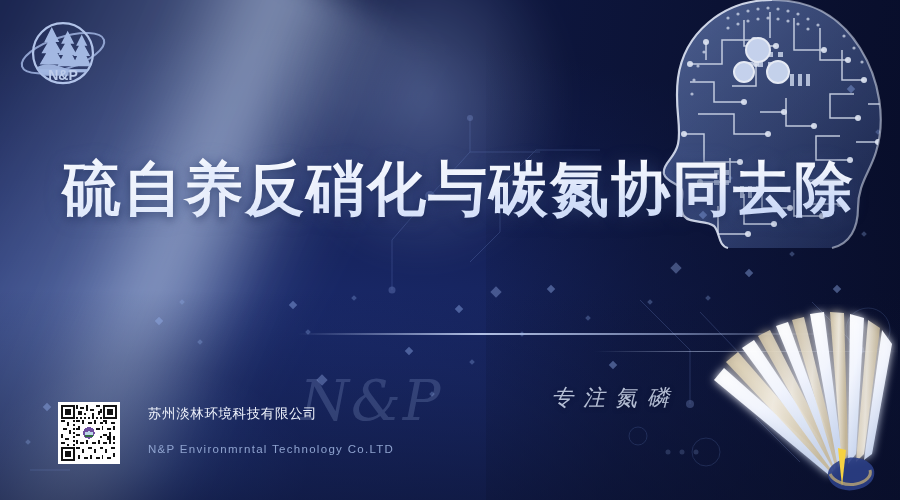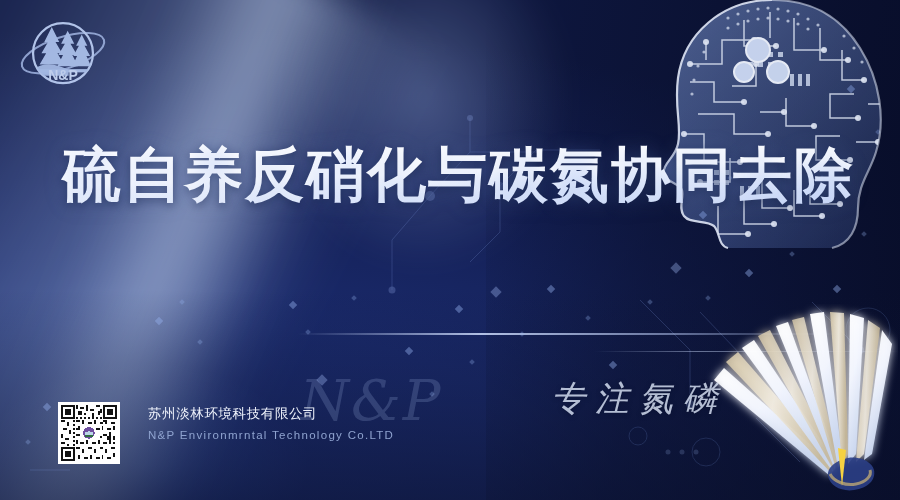--- a/index.html
+++ b/index.html
@@ -128,21 +128,21 @@
     color:#ffffff;
     white-space:nowrap;
     background:linear-gradient(178deg,#ffffff 0%,#ffffff 48%,#dfe8fb 74%,#c3d2f4 100%);
     -webkit-background-clip:text;
     background-clip:text;
     -webkit-text-fill-color:transparent;
     text-shadow:0 0 18px rgba(120,155,235,.30);
     filter:drop-shadow(0 2px 5px rgba(8,14,42,.55));
   }
   .title-line.l1{ padding-left:14px; }
-  .title-line.l2{ padding-left:62px; margin-top:2px; }
+  .title-line.l2{ padding-left:62px; margin-top:16px; }
 
   
   .watermark{
     position:absolute; left:300px; top:368px;
     font-family:"DejaVu Serif","Liberation Serif",serif;
     font-style:italic;
     font-size:56px;
     font-weight:400;
     letter-spacing:2px;
     color:rgba(170,190,235,.20);
@@ -154,21 +154,21 @@
     position:absolute; left:505px; top:372px;
     color:rgba(222,232,250,.80);
     font-family:"DejaVu Serif","Liberation Serif",serif;
     letter-spacing:10px;
   }
   .callig .c1{
     font-size:30px; line-height:40px; font-style:italic; font-weight:400;
     text-shadow:0 1px 4px rgba(8,14,42,.5);
   }
   .callig .c2{
-    font-size:34px; line-height:40px; font-style:italic; font-weight:400;
+    font-size:22px; line-height:40px; font-style:italic; font-weight:400;
     margin-left:46px; margin-top:6px;
     text-shadow:0 1px 4px rgba(8,14,42,.5);
   }
 
   
   .footer{
     position:absolute; left:58px; bottom:36px;
     display:flex; align-items:flex-start; gap:28px;
   }
   .qr{
@@ -183,21 +183,21 @@
   .fo-text .fl1{
     font-size:13.5px; color:#eef2fb; line-height:20px; letter-spacing:.6px;
     font-family:"DejaVu Sans","Liberation Sans",sans-serif;
   }
   .fo-text .fl2{
     font-size:13.5px; color:#e7edfa; line-height:21px; letter-spacing:.4px;
     font-family:"DejaVu Sans","Liberation Sans",sans-serif;
   }
   .fo-text .fl3{
     font-size:11.5px; color:#8fa3cf; line-height:20px; letter-spacing:1.3px;
-    margin-top:2px;
+    margin-top:16px;
     font-family:"Liberation Sans","DejaVu Sans",sans-serif;
   }
 </style>
 </head>
 <body>
 
 <div class="stage">
 
   <div class="bg-base"></div>
   <div class="glow-bl"></div>

